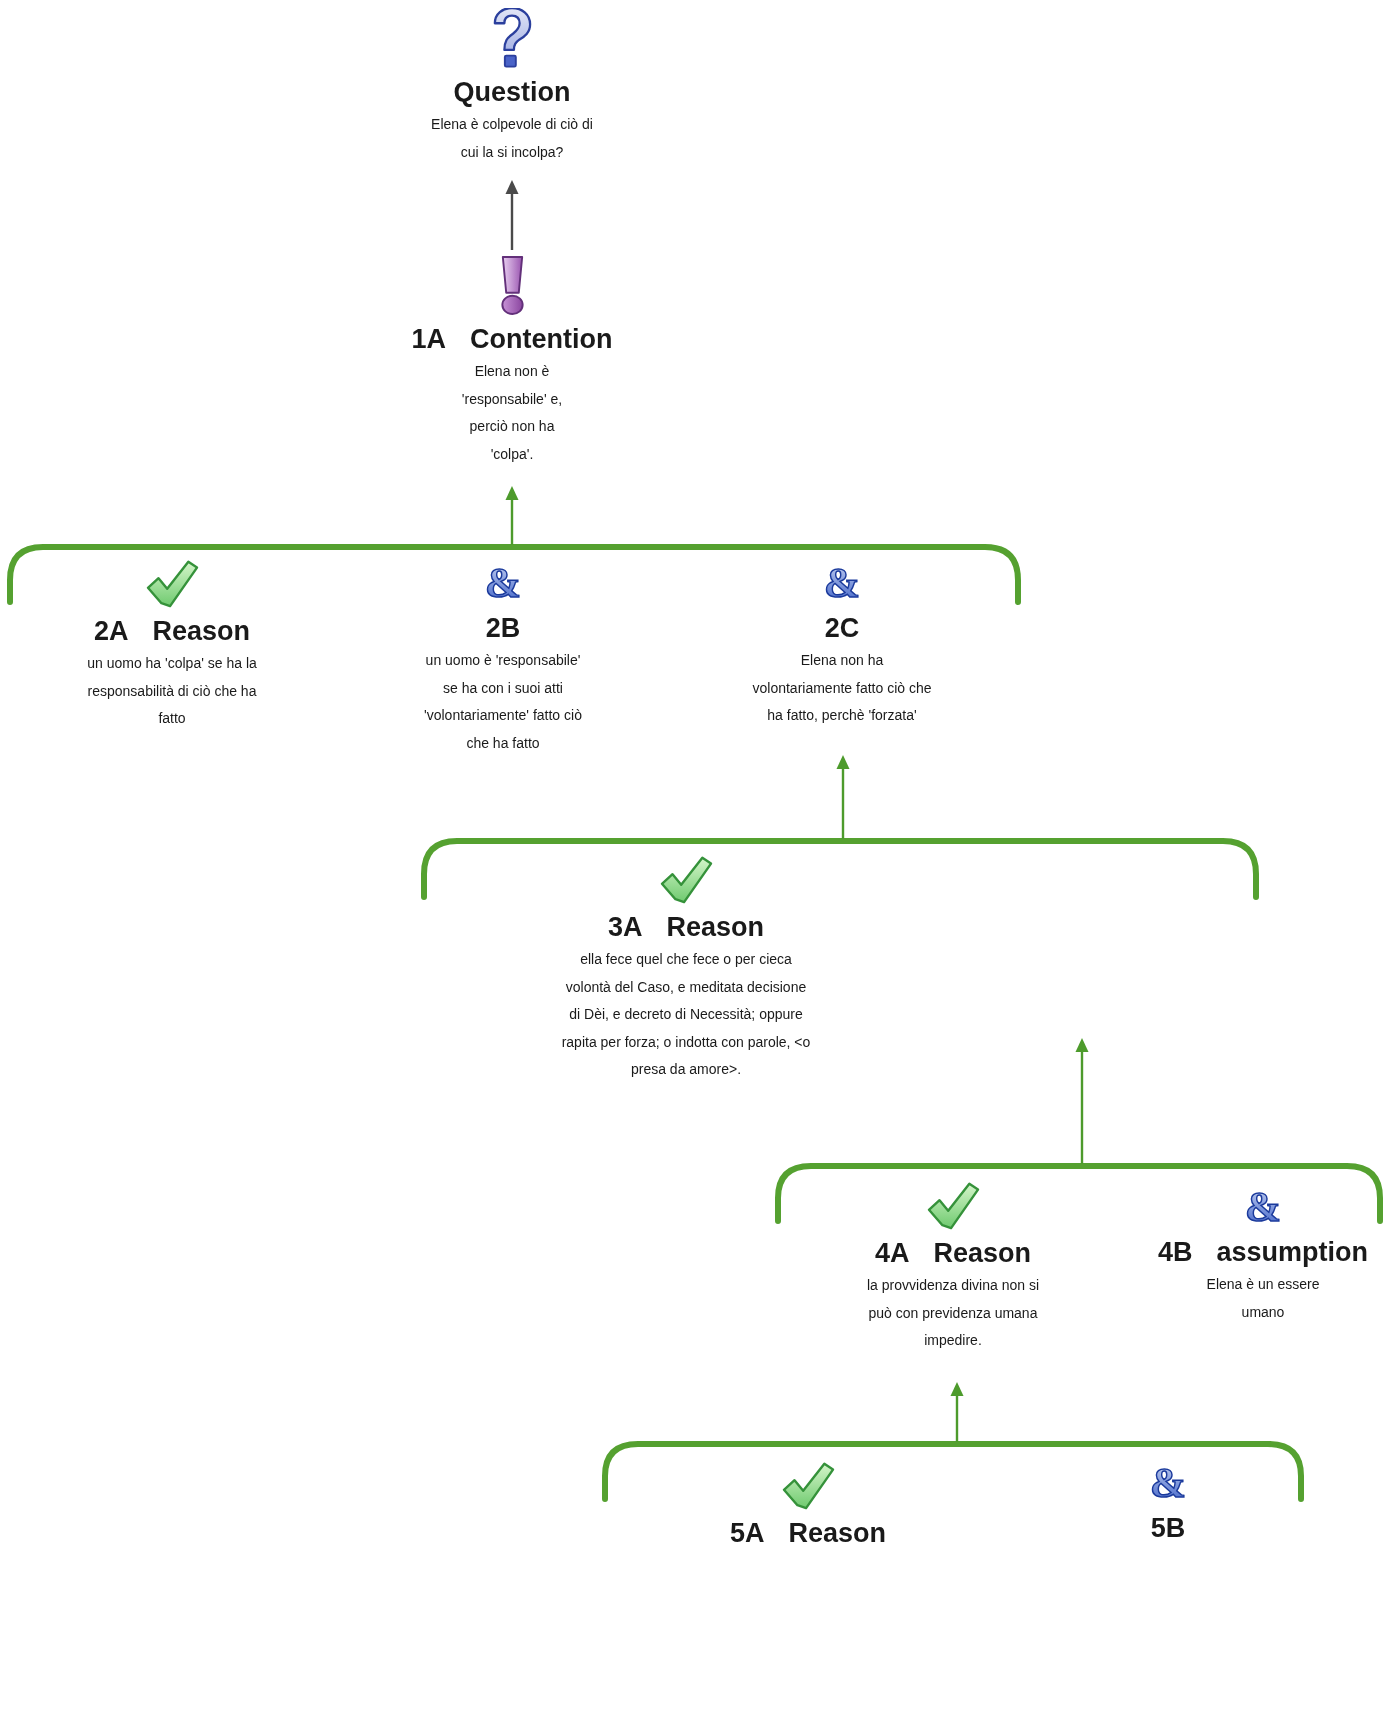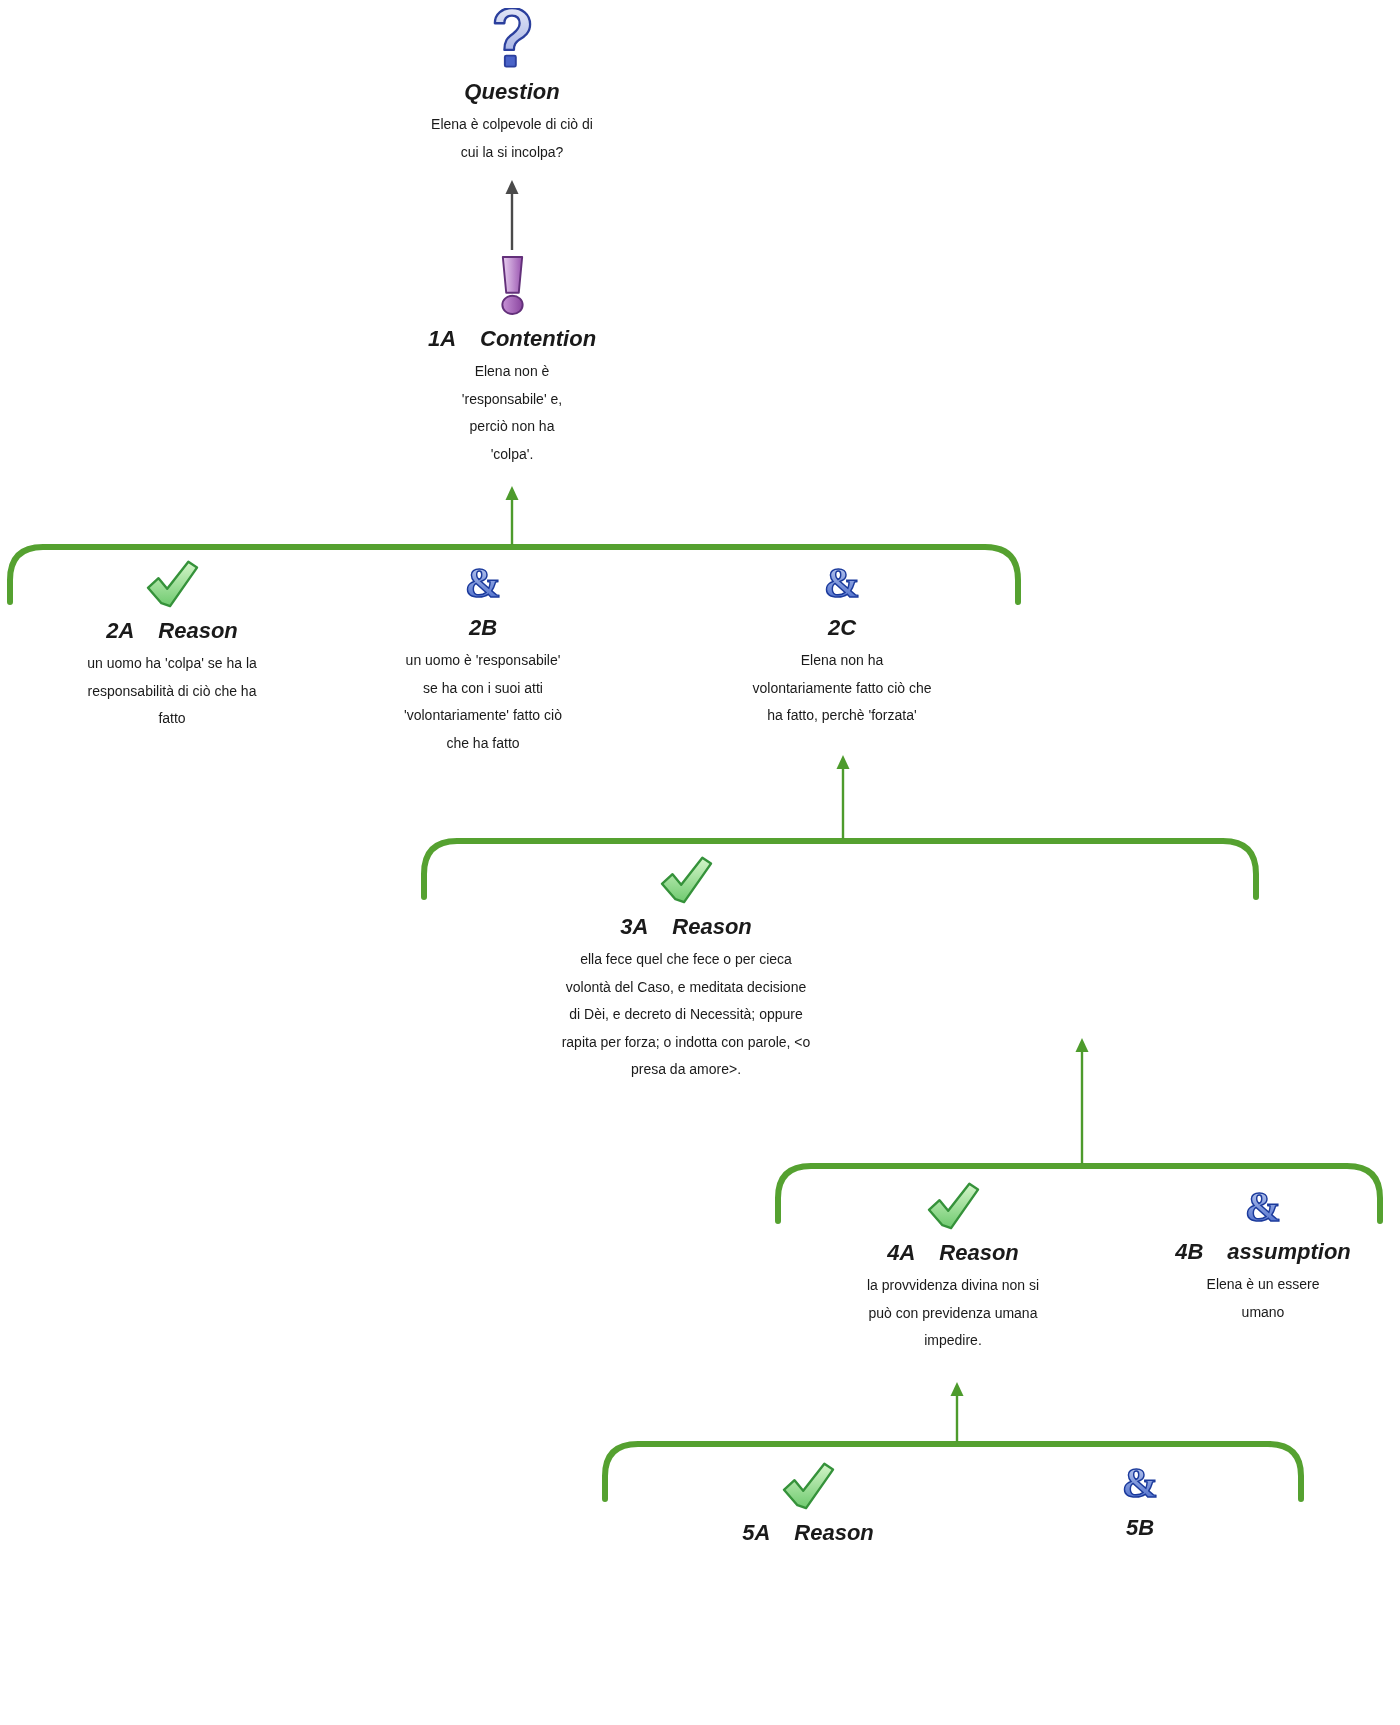--- a/index.html
+++ b/index.html
@@ -5,21 +5,21 @@
   html,body{margin:0;padding:0;}
   body{
     width:1400px;height:1725px;position:relative;background:#ffffff;
     font-family:"Liberation Sans","DejaVu Sans",sans-serif;color:#1a1a1a;
     overflow:hidden;
   }
   #canvas{position:absolute;inset:0;width:1400px;height:1725px;}
   svg.overlay{position:absolute;left:0;top:0;pointer-events:none;}
   .node{position:absolute;text-align:center;}
   .node .icon{display:inline-block;margin:0 auto 6px auto;}
-  .label{font-weight:bold;font-size:22px;line-height:26px;margin-bottom:6px;white-space:nowrap;font-style:italic;}
+  .label{font-weight:bold;font-size:27px;line-height:26px;margin-bottom:6px;white-space:nowrap;}
   .label .nid.withtype{margin-right:24px;}
   .body{font-size:14px;line-height:27.5px;white-space:pre-line;}
   .bracket{fill:none;stroke:#55a130;stroke-width:6;stroke-linecap:round;}
   .aline{stroke-width:2.4;fill:none;}
   .green{stroke:#4d9b2c;}
   .gray{stroke:#4a4a4a;}
   .ahead-green{fill:#4d9b2c;}
   .ahead-gray{fill:#4a4a4a;}
 </style>
 </head>
@@ -125,21 +125,21 @@
         <use href="#sym-check"></use>
       </svg>
     <div class="label">
       <span class="nid withtype">2A</span><span>Reason</span>
     </div>
     <div class="body">un uomo ha 'colpa' se ha la
 responsabilità di ciò che ha
 fatto</div>
   </div>
 
-  <div class="node" style="left:333px;top:560px;width:300px;">
+  <div class="node" style="left:353px;top:560px;width:300px;">
     <svg class="icon" width="36" height="45">
         <use href="#sym-amp"></use>
       </svg>
     <div class="label"><span>2B</span></div>
     <div class="body">un uomo è 'responsabile'
 se ha con i suoi atti
 'volontariamente' fatto ciò
 che ha fatto</div>
   </div>
 
@@ -193,20 +193,20 @@
 
   <div class="node" style="left:598px;top:1460px;width:420px;">
     <svg class="icon" width="56" height="50">
         <use href="#sym-check"></use>
       </svg>
     <div class="label">
       <span class="nid withtype">5A</span><span>Reason</span>
     </div>
   </div>
 
-  <div class="node" style="left:1010px;top:1460px;width:260px;">
+  <div class="node" style="left:1038px;top:1460px;width:260px;">
     <svg class="icon" width="36" height="45">
         <use href="#sym-amp"></use>
       </svg>
     <div class="label"><span>5B</span></div>
   </div>
 
 </div>
 
 </body></html>

